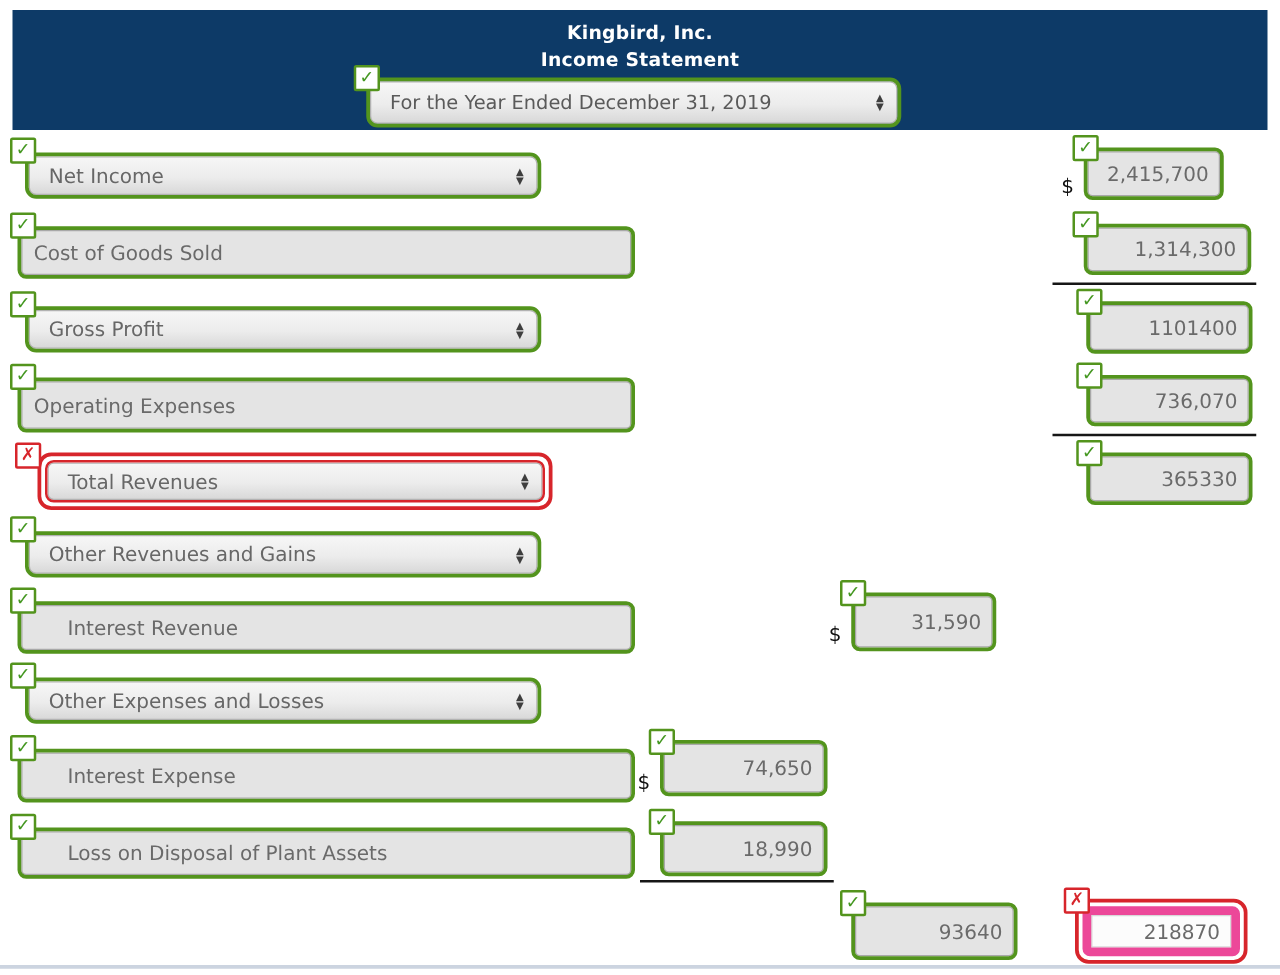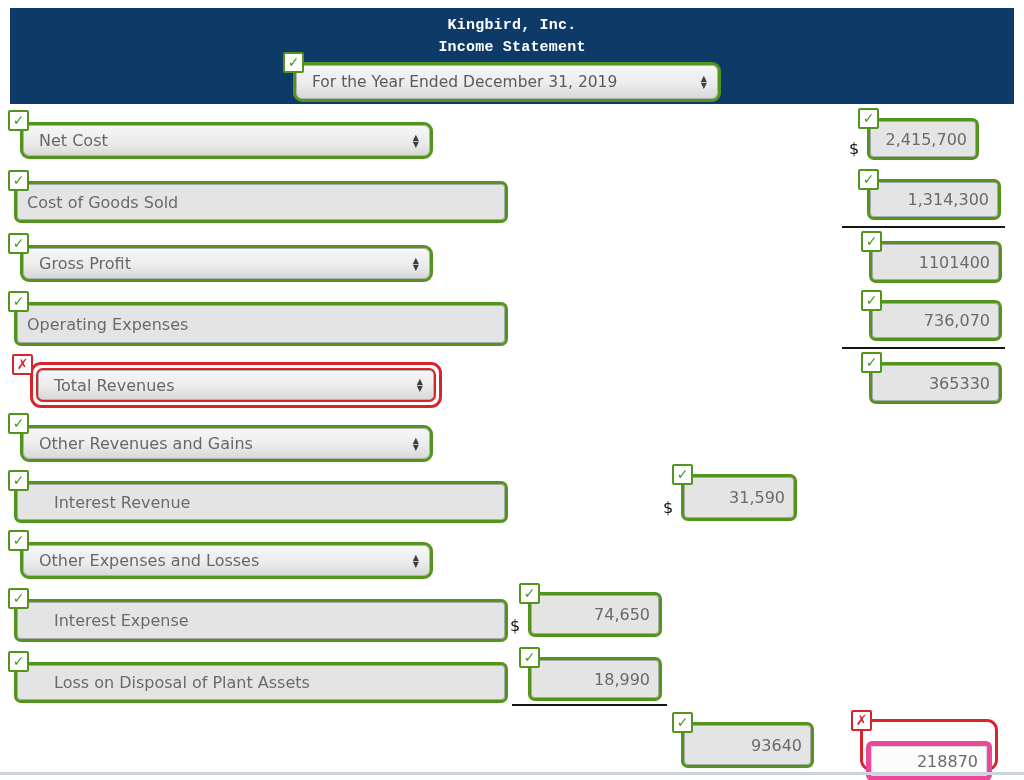--- a/index.html
+++ b/index.html
@@ -2,21 +2,21 @@
 <html><head>
 <meta charset="utf-8">
 <style>
   html,body{margin:0;padding:0;background:#ffffff;}
   .page{position:relative;width:1024px;height:780px;background:#ffffff;overflow:hidden;
         font-family:"DejaVu Sans","Liberation Sans",sans-serif;}
 
   
   .hdr{position:absolute;left:10px;top:8px;width:1004px;height:96px;background:#0d3a67;}
   .hdr-line{position:absolute;left:0;right:0;text-align:center;color:#ffffff;
-            font-weight:bold;font-size:15px;letter-spacing:.2px;font-family:Liberation Mono, monospace;}
+            font-weight:bold;font-size:15px;letter-spacing:.2px;}
 
   
   .badge{position:absolute;width:21px;height:21px;box-sizing:border-box;background:#ffffff;
          border:2px solid #53941d;border-radius:2px;color:#459822;z-index:6;
          font-weight:bold;font-size:14px;line-height:16px;text-align:center;}
   .badge.bad{border-color:#d7252b;color:#d7252b;}
 
   
   .sel{position:absolute;box-sizing:border-box;height:37px;border:3px solid #53941d;border-radius:9px;
        background:linear-gradient(180deg,#f7f7f7 0%,#ececec 55%,#d7d7d7 100%);
@@ -31,22 +31,22 @@
        background:#e4e4e4;box-shadow:inset 0 0 0 1px #a8a8a8;color:#6a6a6a;
        font-family:"DejaVu Sans","Liberation Sans",sans-serif;font-size:16px;padding:0 10px;outline:none;}
   .txt.ind{padding-left:37px;}
   .num{text-align:right;padding-right:9px;}
 
   
   .wrap-bad{position:absolute;box-sizing:border-box;border:3px solid #d7252b;border-radius:11px;
             padding:3px;background:#ffffff;}
   .wrap-bad .sel{position:relative;left:0;top:0;width:100%;height:100%;
                  border:2px solid #d7252b;border-radius:7px;}
-  .wrap-bad .txt{position:relative;left:0;top:16px;width:100%;height:100%;
-                 border:5px solid #ec4899;border-radius:6px;background:#fcfcfc;
+  .wrap-bad .txt{position:relative;left:0;top:0;width:100%;height:100%;
+                 border:7px solid #ec4899;border-radius:6px;background:#fcfcfc;
                  box-shadow:inset 0 0 0 1px #d8d8d8;}
 
   .dollar{position:absolute;color:#101010;font-size:16px;z-index:4;}
   .rule{position:absolute;height:2px;background:#161616;}
   .footline{position:absolute;left:0;top:772px;width:1024px;height:3px;background:#ccd4e0;}
 </style>
 </head>
 <body>
 
 <div class="page">
@@ -60,21 +60,21 @@
   <div class="sel" style="left:293px;top:62px;width:428px;height:40px;font-size:15.5px;color:#5a5a5a;">
     <span class="lab">For the Year Ended December 31, 2019</span>
     <span class="arrows">
       <span>▲</span>
         <span>▼</span>
     </span>
   </div>
 
   <div class="badge" style="left:8px;top:110px;">✓</div>
   <div class="sel" style="left:20px;top:122px;width:413px;">
-    <span class="lab">Net Cost</span>
+    <span class="lab">Net Income</span>
     <span class="arrows">
       <span>▲</span>
         <span>▼</span>
     </span>
   </div>
   <div class="badge" style="left:858px;top:108px;">✓</div>
   <div class="dollar" style="left:849px;top:139px;">$</div>
   <input class="txt num" style="left: 867px; top: 118px; width: 112px; height: 42px;" value="2,415,700">
 
   <div class="badge" style="left:8px;top:170px;">✓</div>

